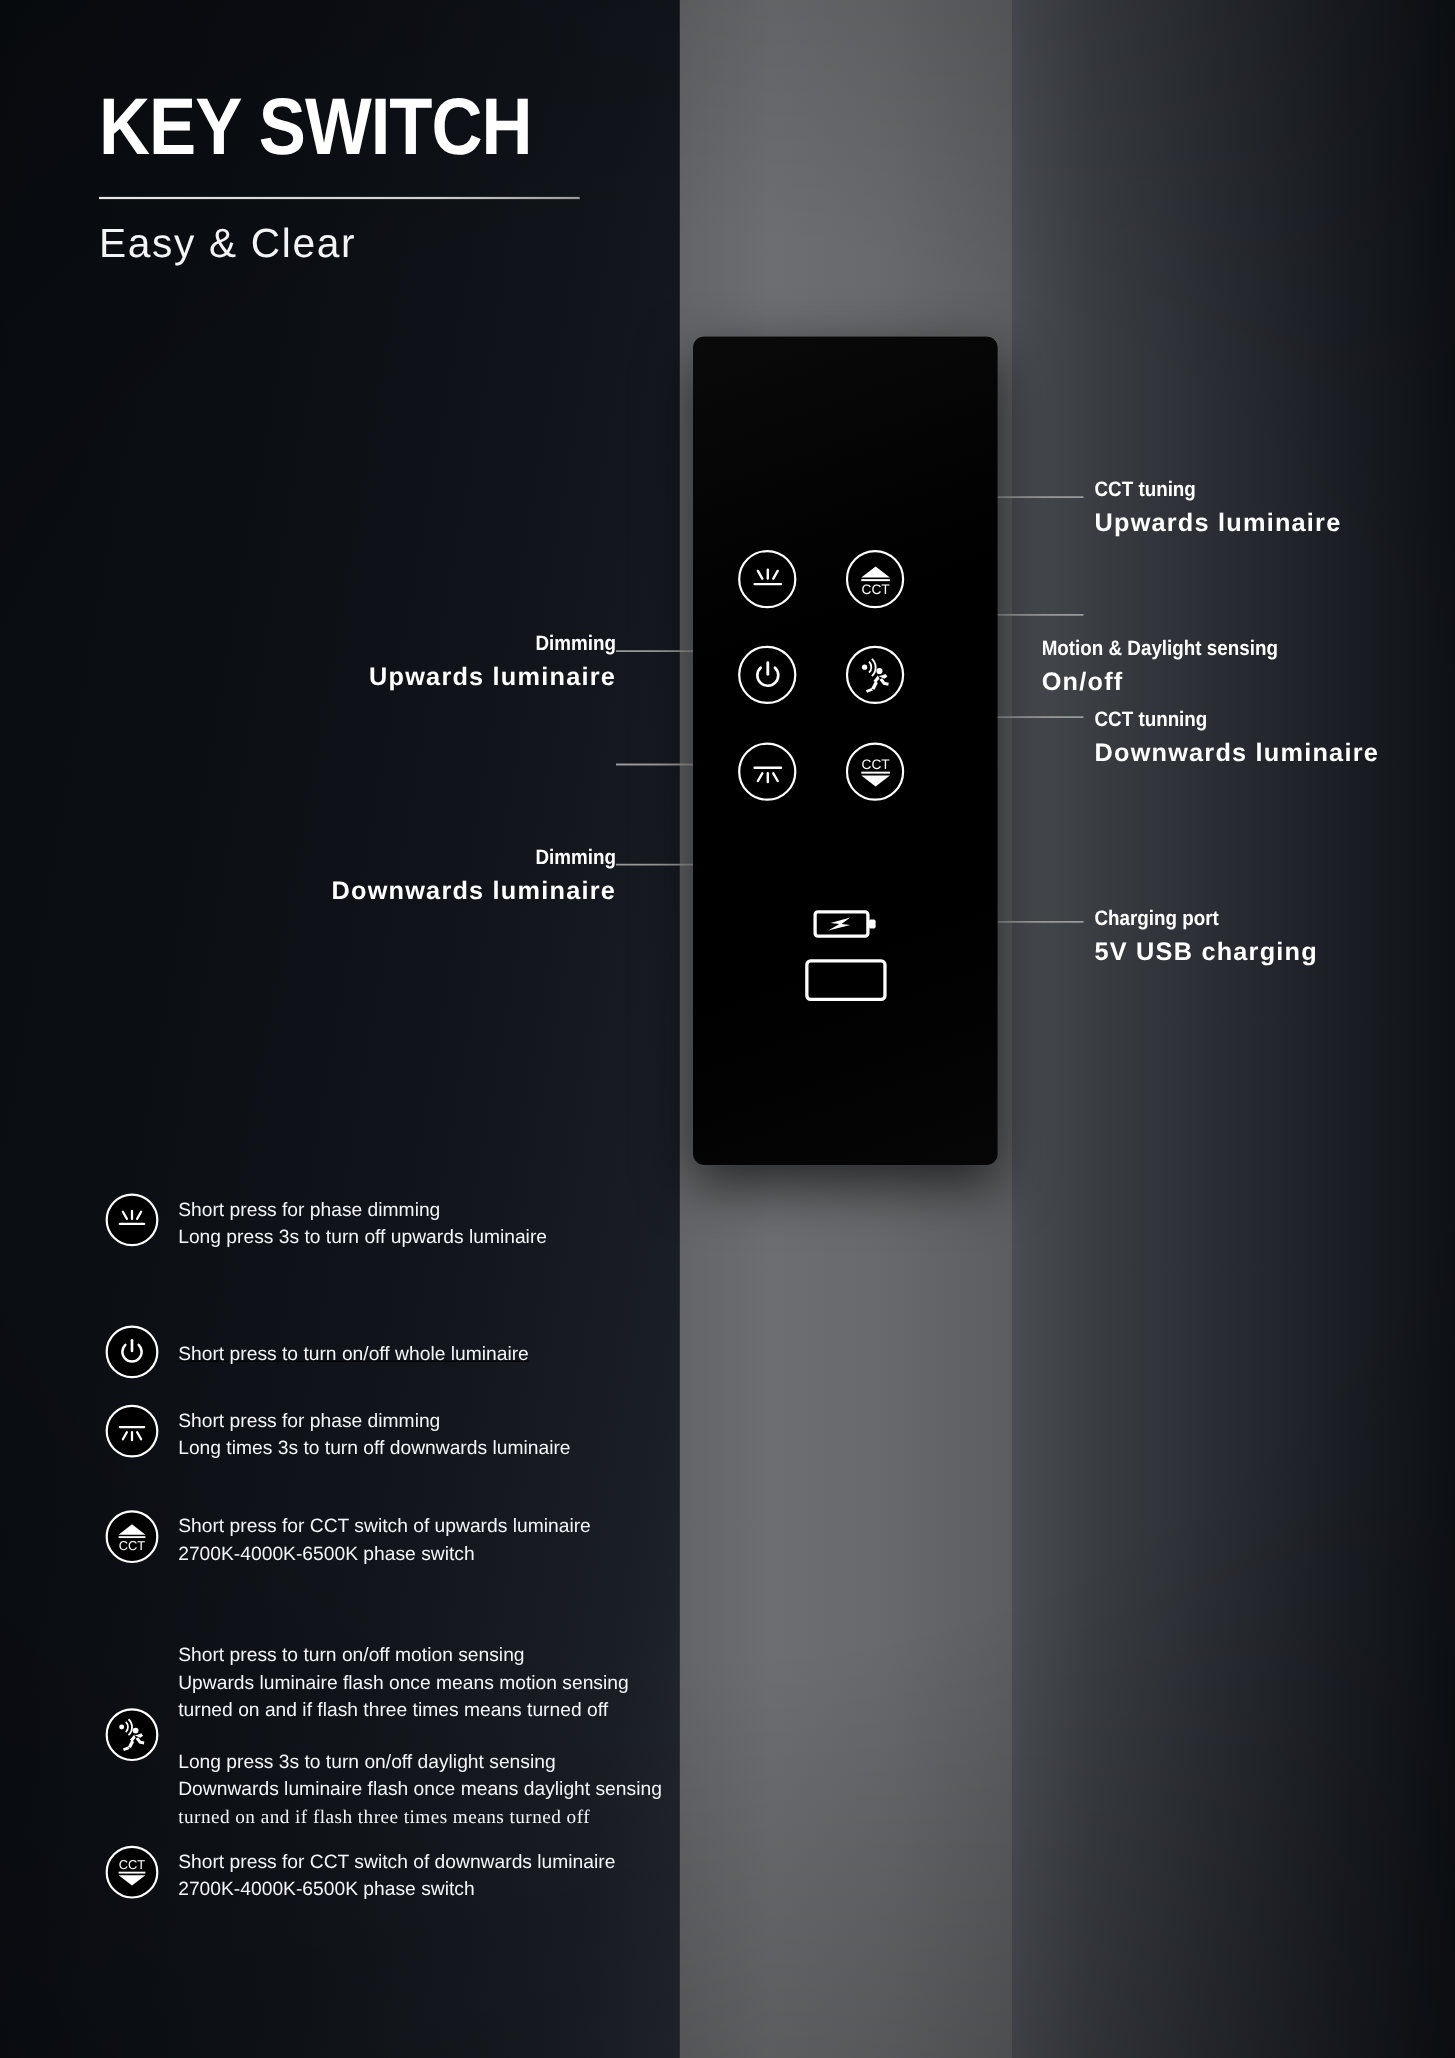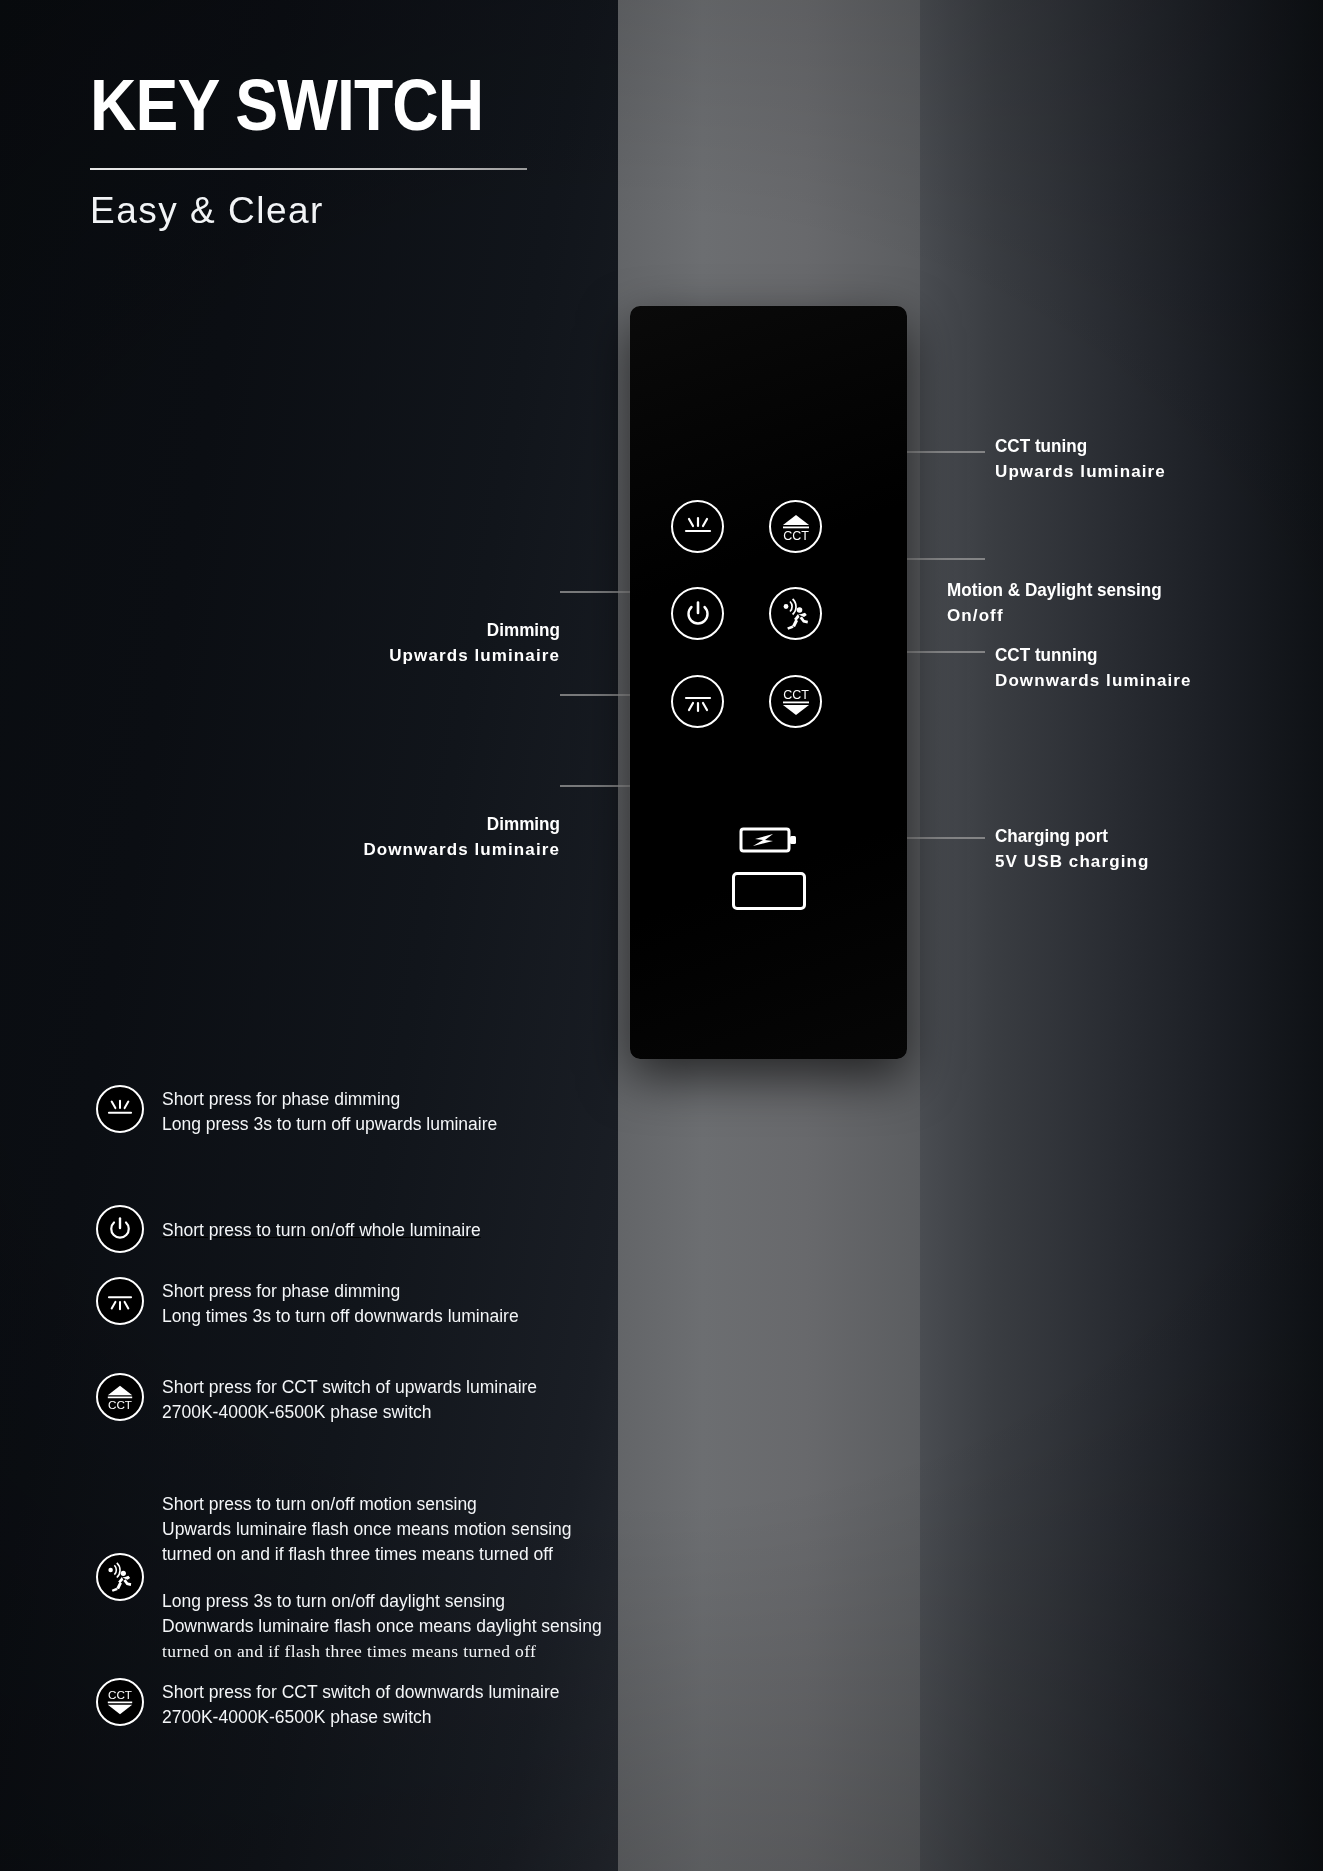--- a/index.html
+++ b/index.html
@@ -36,21 +36,21 @@
     position:absolute;left:920px;top:0;right:0;height:100%;
     background:linear-gradient(90deg,#4a4d52 0%,#3a3d42 18%,#2a2d33 46%,#1b1e24 74%,#0e1115 100%);
   }
   .bg-vignette{
     position:absolute;inset:0;
     background:radial-gradient(130% 90% at 50% 46%, rgba(0,0,0,0) 38%, rgba(0,0,0,.45) 100%);
     pointer-events:none;
   }
 
   
-  .header{position:absolute;left:90px;top:68px;width:460px;}
+  .header{position:absolute;left:90px;top:79px;width:460px;}
   .title{
     font-family:"Liberation Sans", sans-serif;
     font-weight:bold;
     font-size:73px;
     letter-spacing:-1px;
     color:#ffffff;
     margin:0;
     line-height:1.0;
     transform:scaleX(0.88);
     transform-origin:left center;
@@ -98,25 +98,25 @@
 
   
   .callout{position:absolute;}
   .callout .c-title{
     font-weight:bold;font-size:19px;color:#ffffff;
     letter-spacing:0px;line-height:1.15;
     transform:scaleX(0.9);
     white-space:nowrap;
   }
   .callout .c-sub{
-    font-weight:bold;font-size:17px;color:#ffffff;
+    font-weight:bold;font-size:23px;color:#ffffff;
     letter-spacing:1.1px;line-height:1.25;margin-top:4px;
     white-space:nowrap;
   }
-  .callout.left{text-align:right;margin-top:44px;}
+  .callout.left{text-align:right;}
   .callout.left .c-title{transform-origin:right center;}
   .callout.right{text-align:left;}
   .callout.right .c-title{transform-origin:left center;}
 
   
   #leaders{position:absolute;left:0;top:0;width:1323px;height:1871px;pointer-events:none;}
 
   
   .legend{position:absolute;left:96px;top:1085px;width:620px;}
   .legend-row{position:relative;display:flex;align-items:flex-start;margin-bottom:0;}

